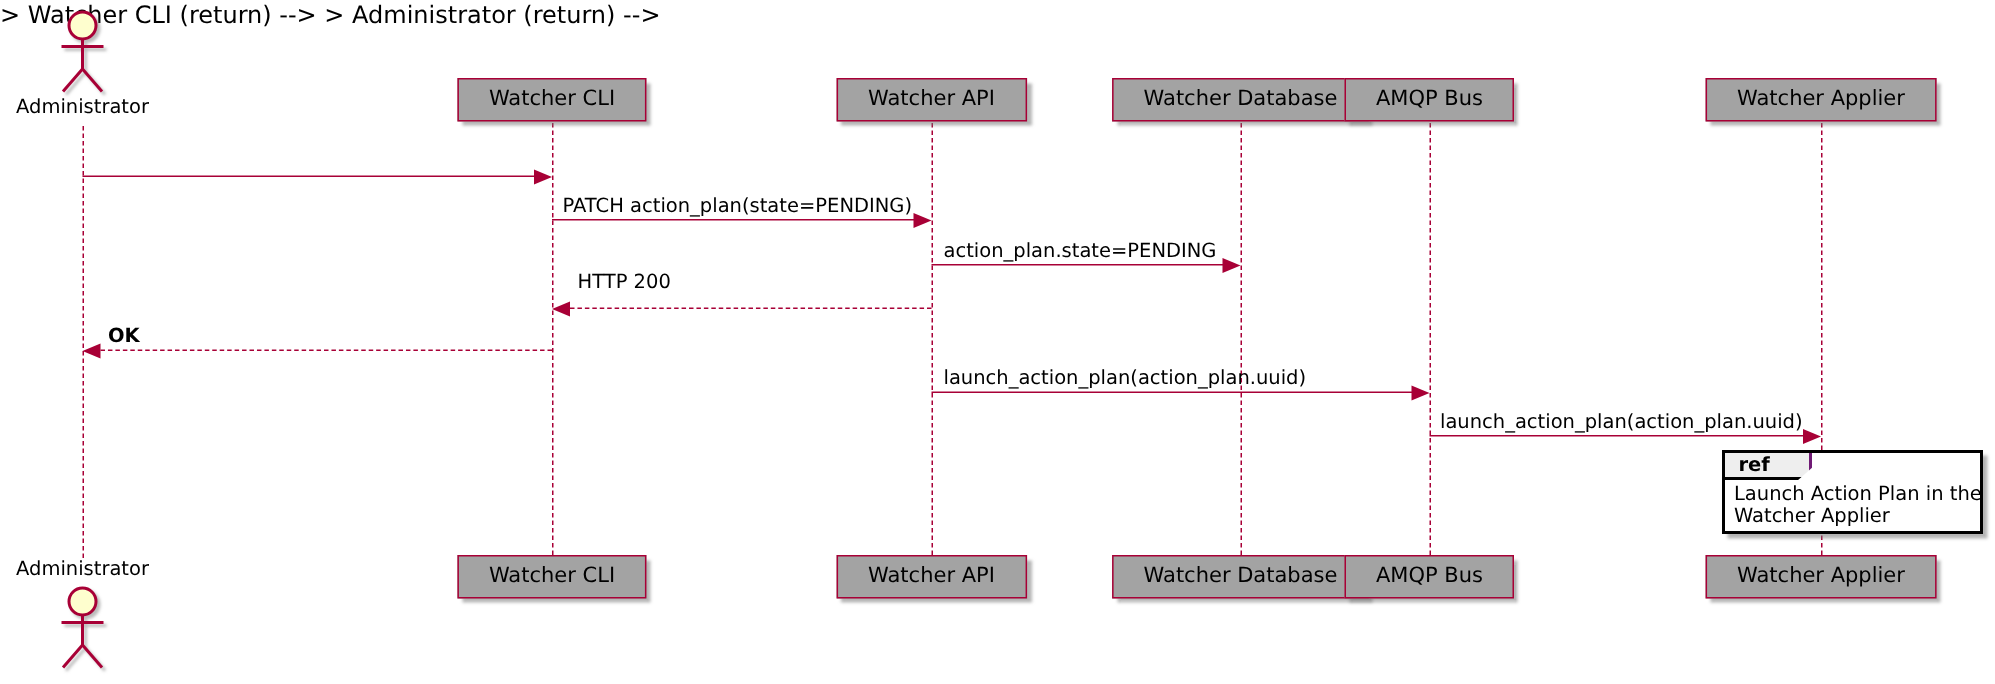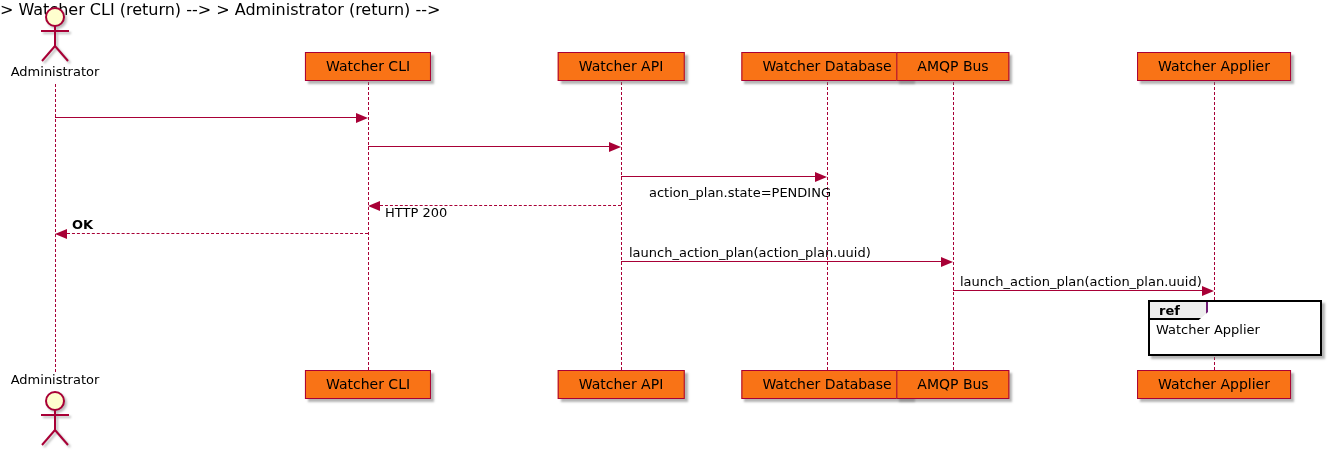--- a/index.html
+++ b/index.html
@@ -13,21 +13,21 @@
     overflow: hidden;
   }
   .lifeline {
     position: absolute;
     width: 0;
     border-left: 1px dashed #A80036;
   }
   .pbox {
     position: absolute;
     transform: translateX(-50%);
-    background: #f97316;
+    background: #a3a3a3;
     border: 1.5px solid #A80036;
     padding: 5px 20px;
     font-size: 14px;
     line-height: 17px;
     white-space: nowrap;
     box-shadow: 3px 3px 2px rgba(120,120,120,0.55);
     text-align: center;
   }
   .msg-label {
     position: absolute;
@@ -132,30 +132,31 @@
   <div class="pbox" style="left:621px;  top:370px;">Watcher API</div>
   <div class="pbox" style="left:827px;  top:370px;">Watcher Database</div>
   <div class="pbox" style="left:953px;  top:370px;">AMQP Bus</div>
   <div class="pbox" style="left:1214px; top:370px;">Watcher Applier</div>
 
   
   <div class="msg-line solid" style="left:55px; top:117px; width:302px;"></div>
   <div class="arrowhead right" style="left:356px; top:113px;"></div>
 
   
+  <div class="msg-label" style="left:375px; top:130px;">PATCH action_plan(state=PENDING)</div>
   <div class="msg-line solid" style="left:368px; top:146px; width:242px;"></div>
   <div class="arrowhead right" style="left:609px; top:142px;"></div>
 
   
-  <div class="msg-label" style="left:649px; top:160px;margin-top:25px;">action_plan.state=PENDING</div>
+  <div class="msg-label" style="left:629px; top:160px;">action_plan.state=PENDING</div>
   <div class="msg-line solid" style="left:621px; top:176px; width:195px;"></div>
   <div class="arrowhead right" style="left:815px; top:172px;"></div>
 
   &gt; Watcher CLI (return) --&gt;
-  <div class="msg-label" style="left:385px; top:205px;">HTTP 200</div>
+  <div class="msg-label" style="left:385px; top:181px;">HTTP 200</div>
   <div class="arrowhead left" style="left:368px; top:201px;"></div>
   <div class="msg-line dashed" style="left:380px; top:205px; width:241px;"></div>
 
   &gt; Administrator (return) --&gt;
   <div class="msg-label" style="left:72px; top:217px;font-weight:bold;">OK</div>
   <div class="arrowhead left" style="left:55px; top:229px;"></div>
   <div class="msg-line dashed" style="left:67px; top:233px; width:301px;"></div>
 
   
   <div class="msg-label" style="left:629px; top:245px;">launch_action_plan(action_plan.uuid)</div>
@@ -164,17 +165,18 @@
 
   
   <div class="msg-label" style="left:960px; top:274px;">launch_action_plan(action_plan.uuid)</div>
   <div class="msg-line solid" style="left:953px; top:290px; width:250px;"></div>
   <div class="arrowhead right" style="left:1202px; top:286px;"></div>
 
   
   <div class="ref-box">
     <div class="ref-header">ref</div>
     <div class="ref-body">
+      <div>Launch Action Plan in the</div>
       <div>Watcher Applier</div>
     </div>
   </div>
 
 </div>
 
 </body></html>

